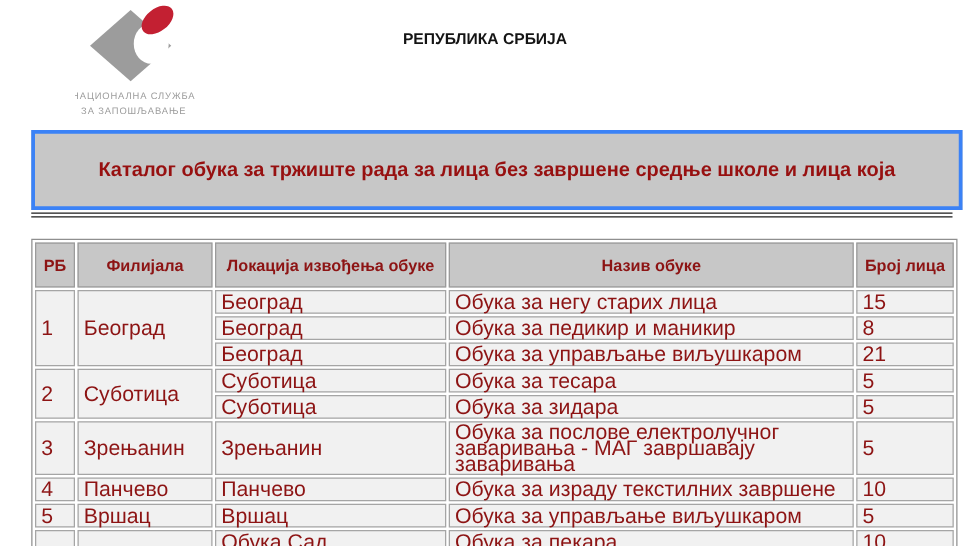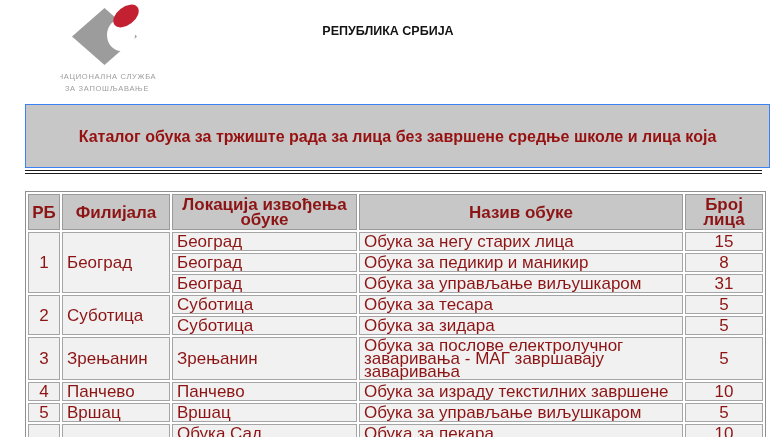--- a/index.html
+++ b/index.html
@@ -10,48 +10,48 @@
   
   .logo{position:absolute; left:60px; top:2px; width:140px; height:95px;}
   .org{
     position:absolute; left:0; top:24px; width:776px;
     text-align:center; font-weight:bold; font-size:12.5px;
     line-height:14.5px; color:#141414;
   }
   
   .title-box{
     position:absolute; left:25px; top:104px; width:745px; height:64px;
-    box-sizing:border-box; background:#c7c7c7; border:1px solid #3b82f6;
+    box-sizing:border-box; background:#c7c7c7; border:3px solid #3b82f6;
     display:flex; flex-direction:column; justify-content:center;
     text-align:center; font-weight:bold; font-size:16px; line-height:21px;
     color:#971010;
   }
   .double-rule{
     position:absolute; left:25px; top:170px; width:737px; height:2px;
     border-top:1px solid #1c1c1c; border-bottom:1px solid #1c1c1c;
   }
   
   table.catalog{
     position:absolute; left:25px; top:191px; width:739px;
     table-layout:fixed; border-collapse:separate; border-spacing:2px;
     border:1px solid #8f8f8f; background:#ffffff; color:#8d1414;
   }
   table.catalog th{
     box-sizing:border-box; height:36px; padding:2px 3px;
     background:#c7c7c7; border:1px solid #9b9b9b;
-    font-size:17px; font-weight:bold; line-height:15px; text-align:center;
+    font-size:13px; font-weight:bold; line-height:15px; text-align:center;
     color:#8d1414;
   }
   table.catalog td{
     box-sizing:border-box; padding:2px 4px;
     background:#f1f1f1; border:1px solid #a5a5a5;
     font-size:17px; line-height:13px; vertical-align:middle;
     color:#8d1414;
   }
-  td.center{text-align:center;}
+  td.center{}
   tr.tight td{padding-top:1px; padding-bottom:1px;}
   .logo text{font-family:"Liberation Sans", sans-serif;}
 </style>
 </head>
 <body>
 
 <div class="page">
 
   <svg class="logo" viewBox="0 0 140 95" width="140" height="95">
     <polygon points="44.5,6 77,34.5 44.5,63 12,34.5" fill="#9c9c9c"></polygon>
@@ -98,21 +98,21 @@
         <td class="center">15</td>
       </tr>
       <tr>
         <td>Београд</td>
         <td>Обука за педикир и маникир</td>
         <td class="center">8</td>
       </tr>
       <tr>
         <td>Београд</td>
         <td>Обука за управљање виљушкаром</td>
-        <td class="center">31</td>
+        <td class="center">21</td>
       </tr>
 
       <tr>
         <td class="center" rowspan="2">2</td>
         <td rowspan="2">Суботица</td>
         <td>Суботица</td>
         <td>Обука за тесара</td>
         <td class="center">5</td>
       </tr>
       <tr>

